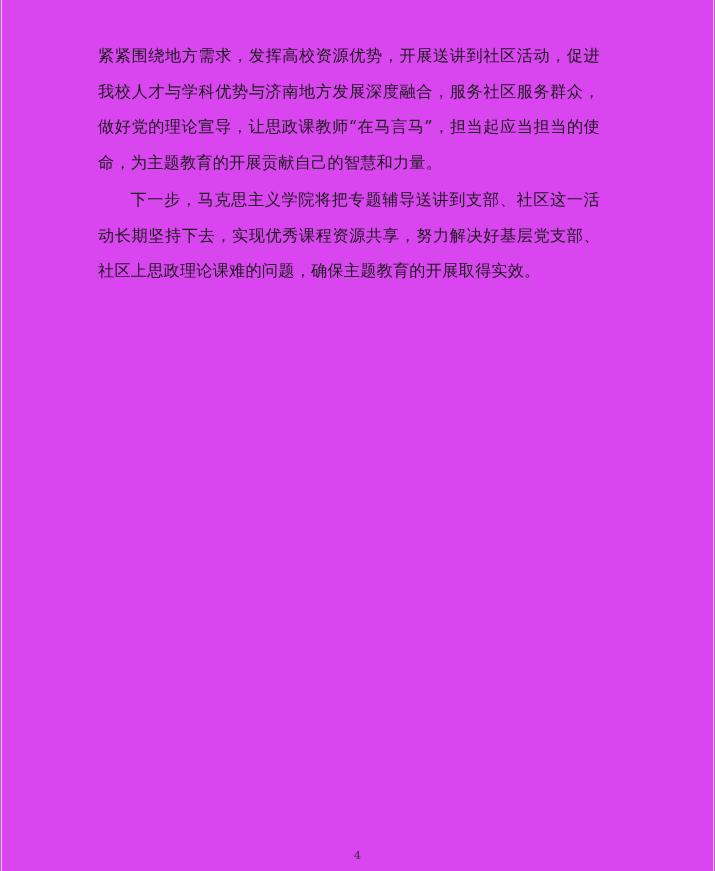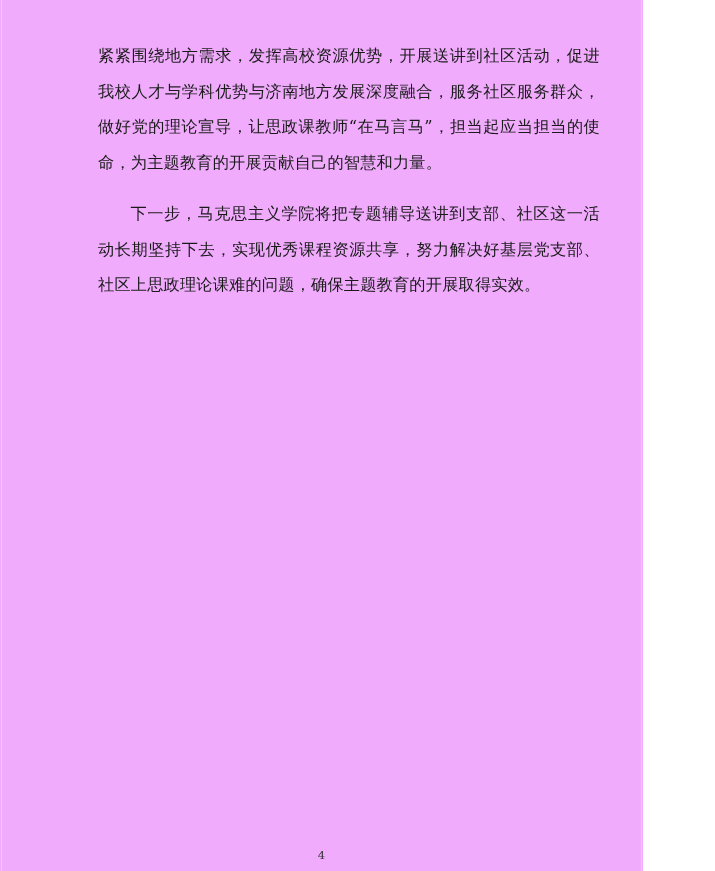--- a/index.html
+++ b/index.html
@@ -8,24 +8,24 @@
   }
   body {
     width: 715px;
     height: 871px;
     background: #ffffff;
     font-family: "DejaVu Serif", "Liberation Serif", serif;
     overflow: hidden;
   }
   .page {
     position: relative;
-    width: 643px;
+    width: 715px;
     height: 871px;
     box-sizing: border-box;
-    background: #f0abfc;
+    background: #d946ef;
   }
   
   .edge-line {
     position: absolute;
     top: 0;
     bottom: 0;
     width: 1px;
     background: #d8d8d8;
   }
   .edge-line.left { left: 1px; }
@@ -43,21 +43,21 @@
     line-height: 35.5px;
     color: #1a1a1a;
     text-align: justify;
     text-justify: inter-ideograph;
     letter-spacing: 0.2px;
   }
   .para.indent {
     text-indent: 2em;
   }
   .para + .para {
-    margin-top: 16px;
+    margin-top: 2px;
   }
   .footer {
     position: absolute;
     left: 0;
     right: 0;
     top: 848px;
     text-align: center;
     font-size: 11.5px;
     color: #333333;
     font-family: "DejaVu Serif", "Liberation Serif", serif;

